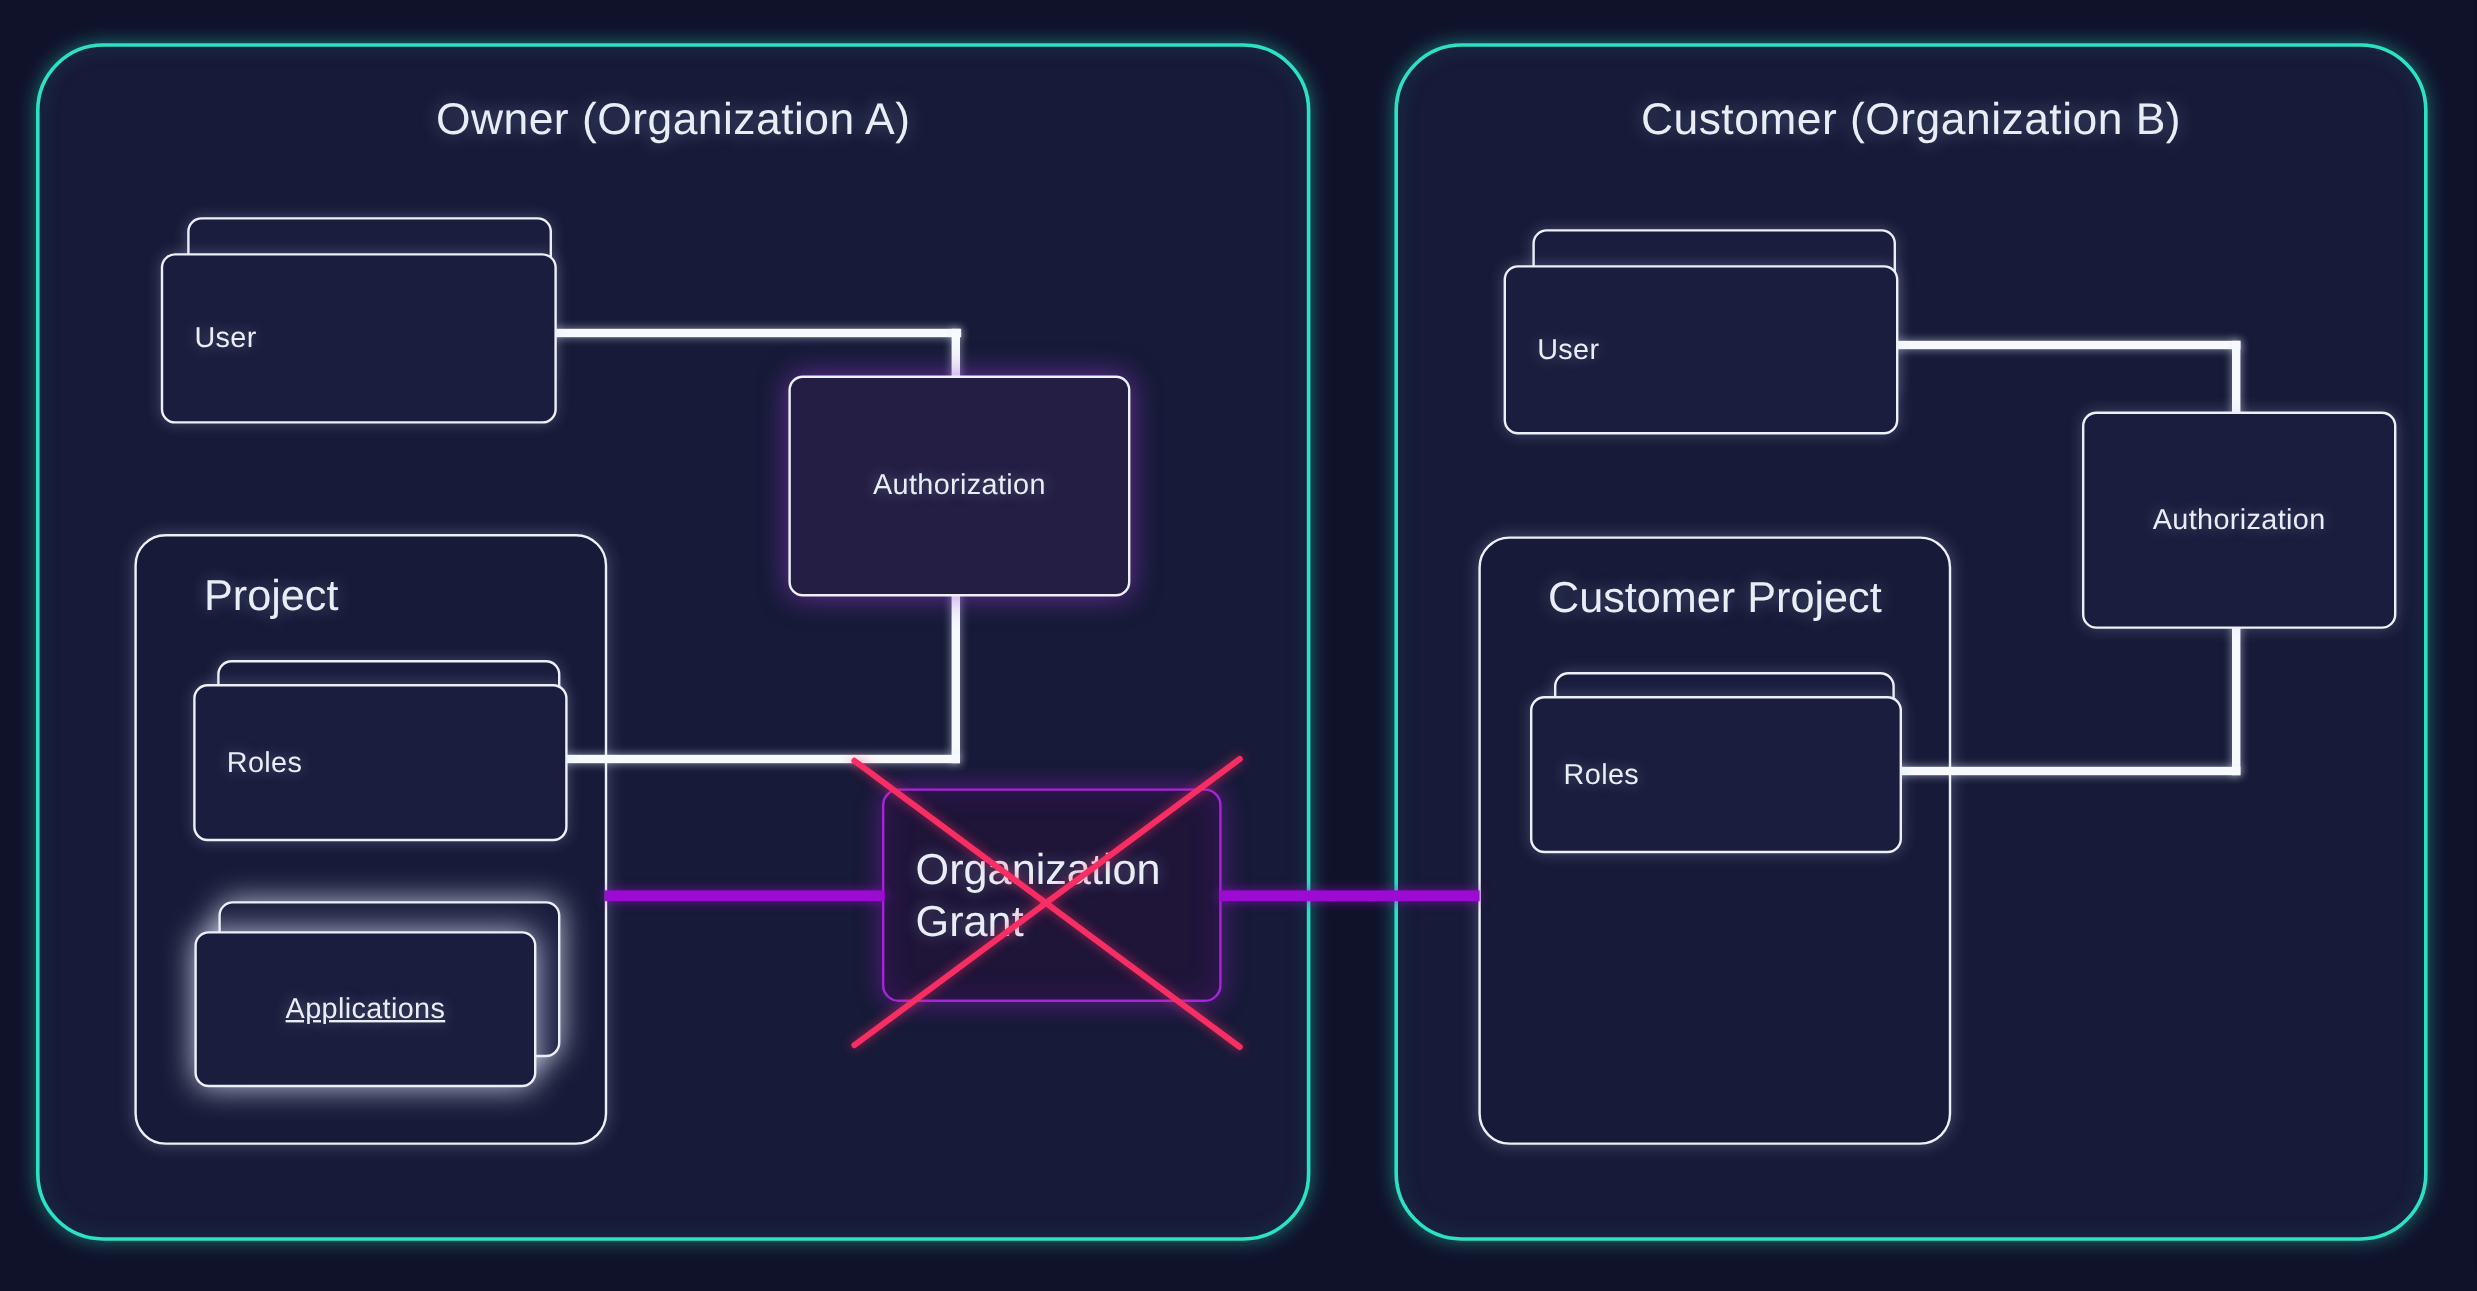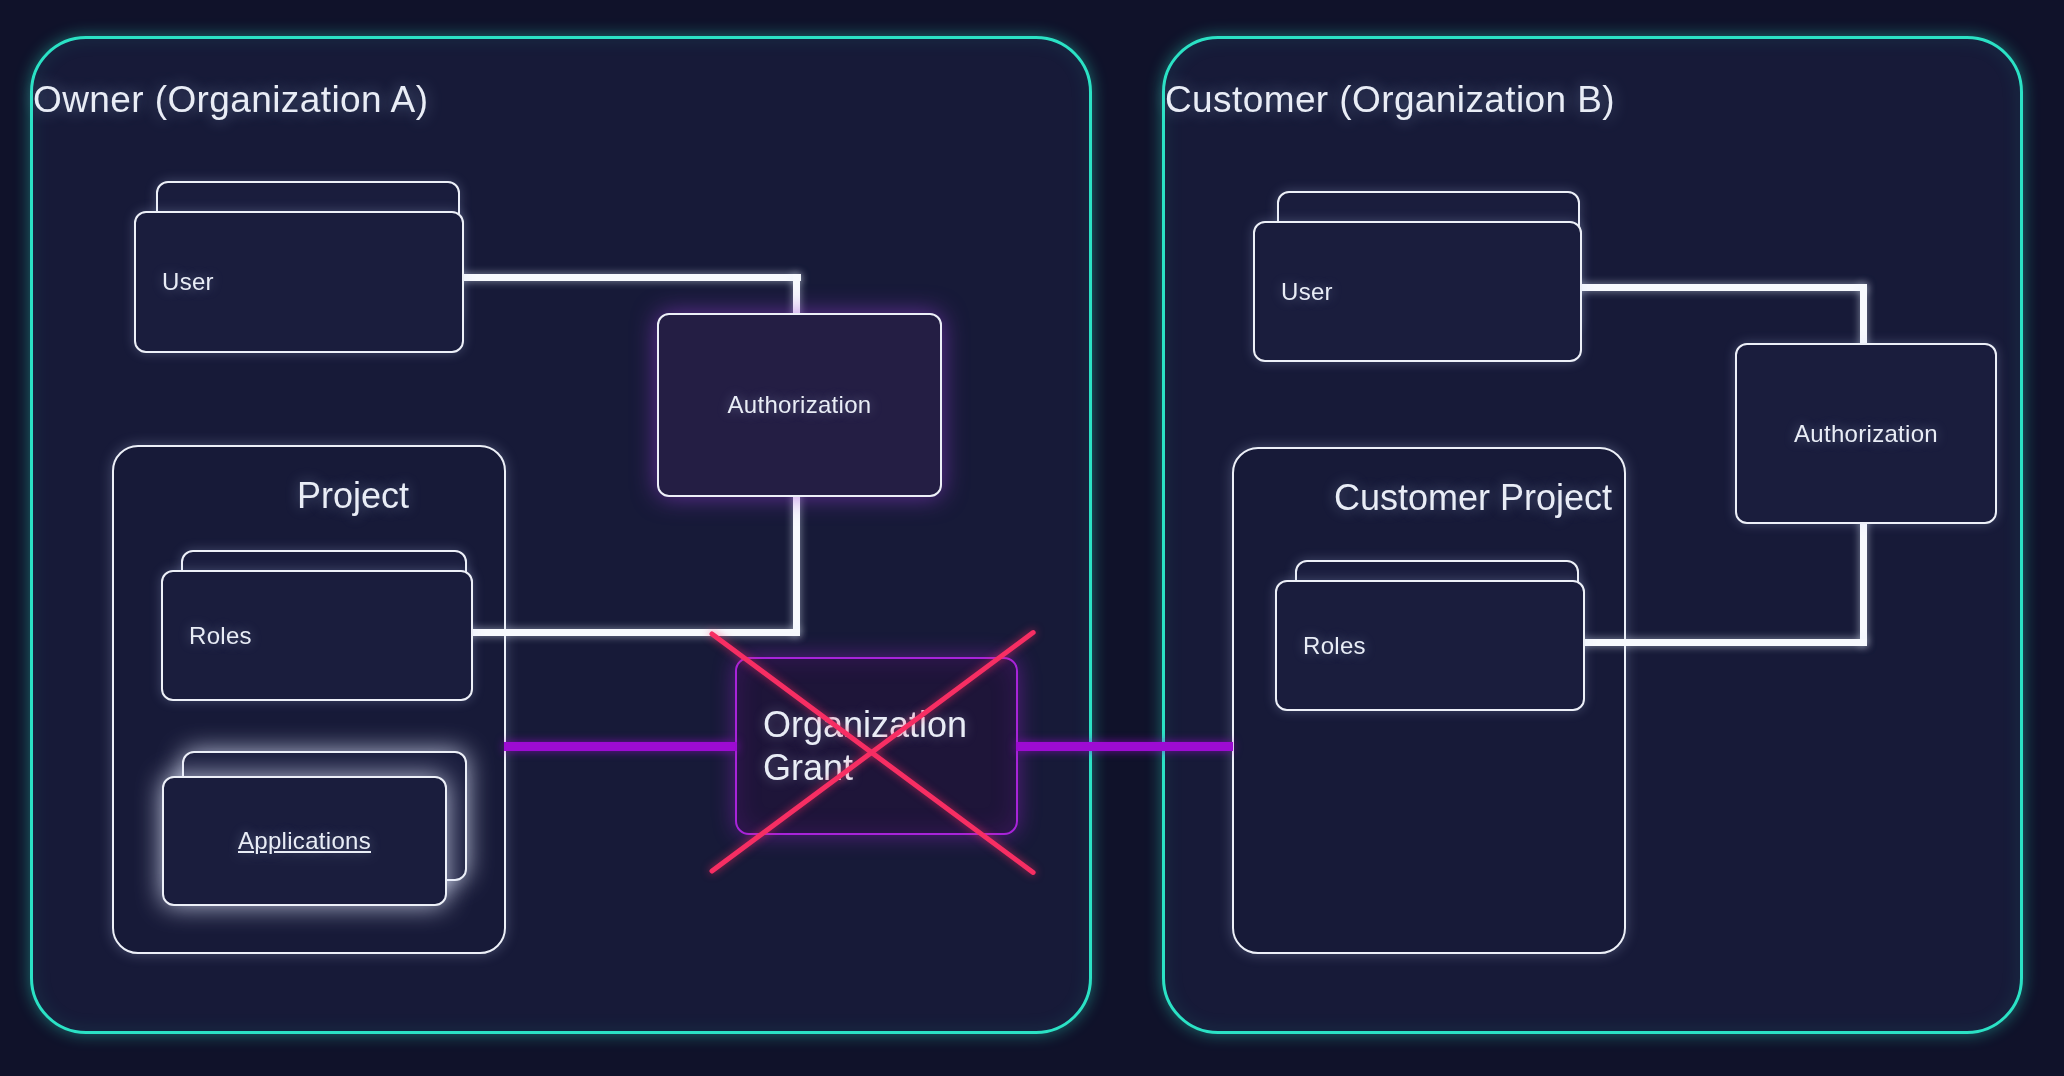--- a/index.html
+++ b/index.html
@@ -17,37 +17,37 @@
     position:absolute;
     border:3px solid var(--c-org-border);
     border-radius:56px;
     background:var(--c-org-fill);
     box-shadow:0 0 16px rgba(43,226,197,.45), inset 0 0 20px rgba(43,226,197,.10);
     z-index:0;
   }
   .org-title{
     position:absolute;
     top:40px;left:0;width:100%;
+    text-align:center;
     font-size:37px;
     letter-spacing:.4px;
     text-shadow:0 0 16px rgba(180,215,255,.40);
   }
   
   .container-box{
     position:absolute;
     border:2px solid var(--c-box-border);
     border-radius:26px;
     background:var(--c-org-fill);
     box-shadow:0 0 14px rgba(200,215,255,.28);
     z-index:2;
   }
   .container-title{
     position:absolute;
-    top:28px;left:0;width:100%;
-    text-align:center;
+    top:28px;left:12px;width:100%;
     font-size:36px;
     text-shadow:0 0 14px rgba(190,215,255,.38);
     padding-left:44px;
   }
   
   .box{
     position:absolute;
     border:2px solid var(--c-box-border);
     border-radius:12px;
     background:var(--c-box-fill);

